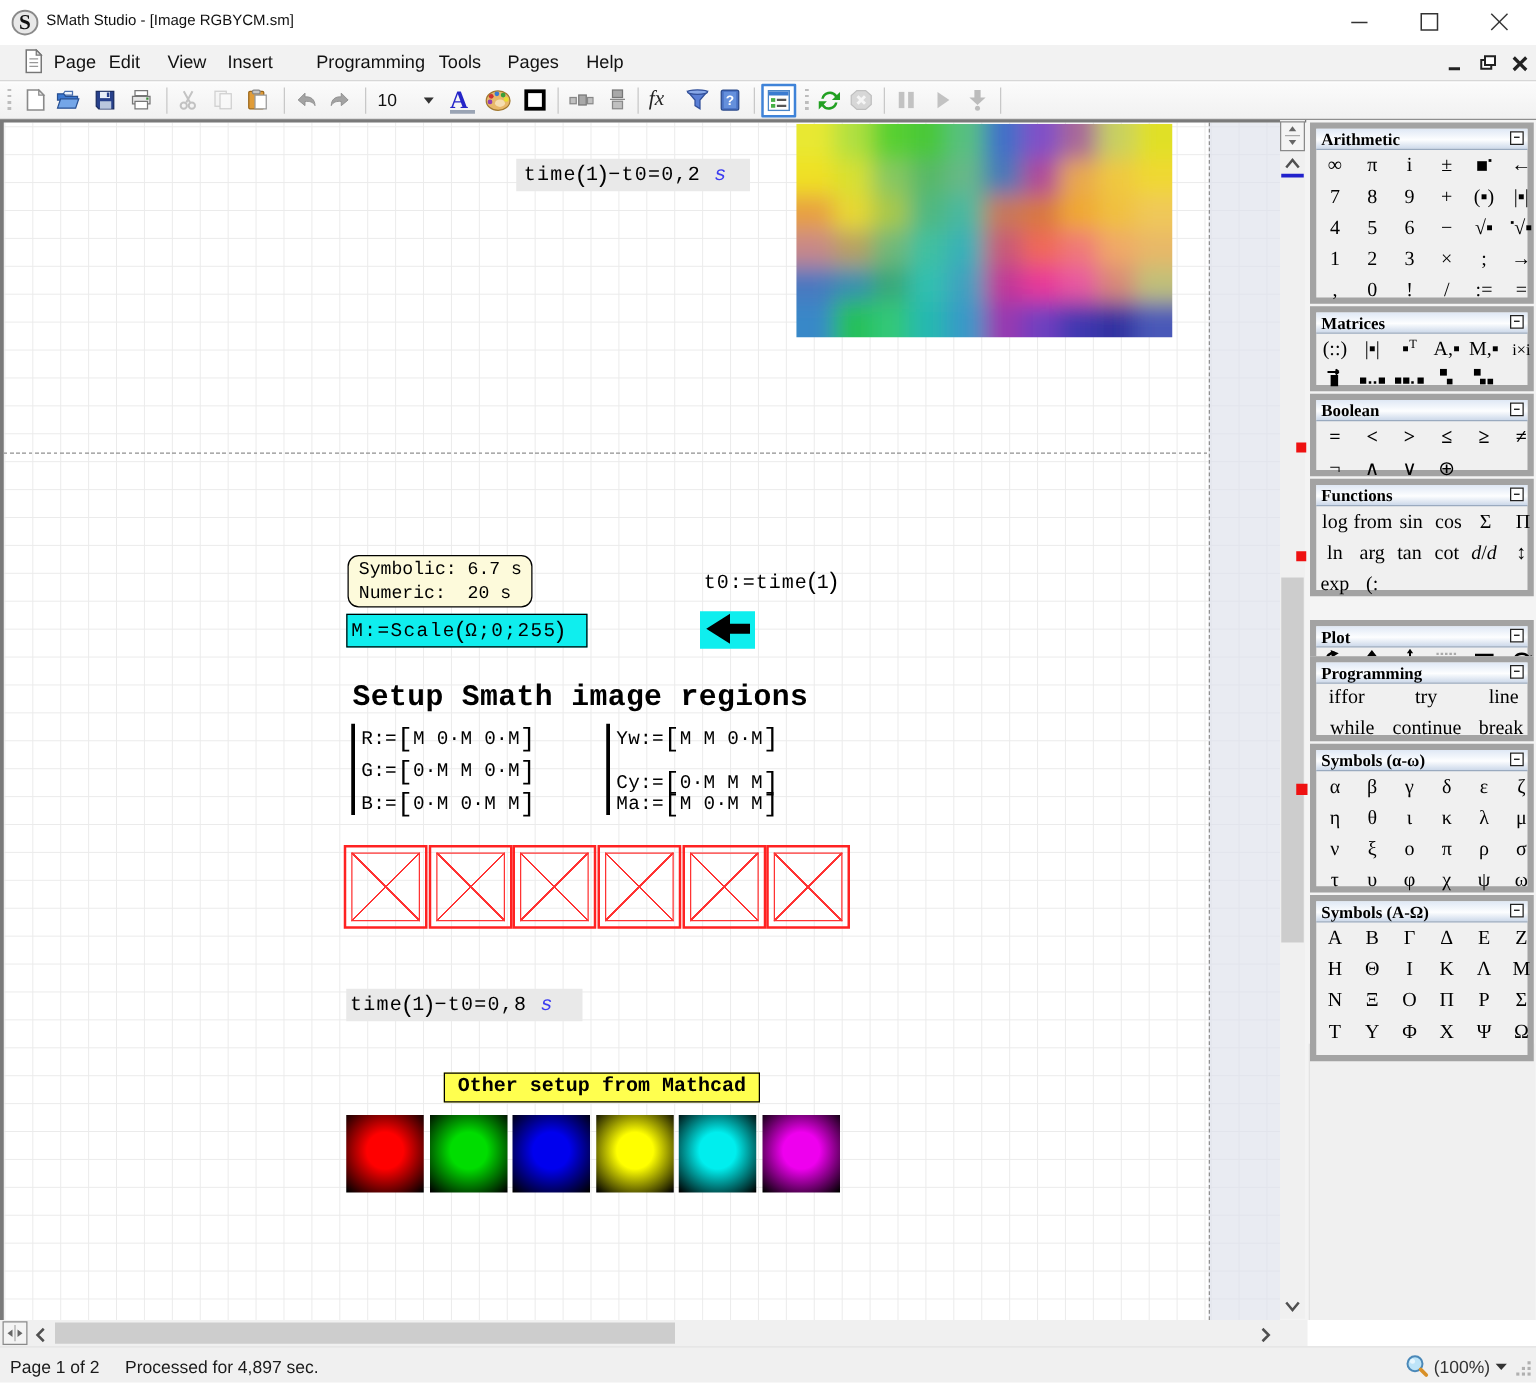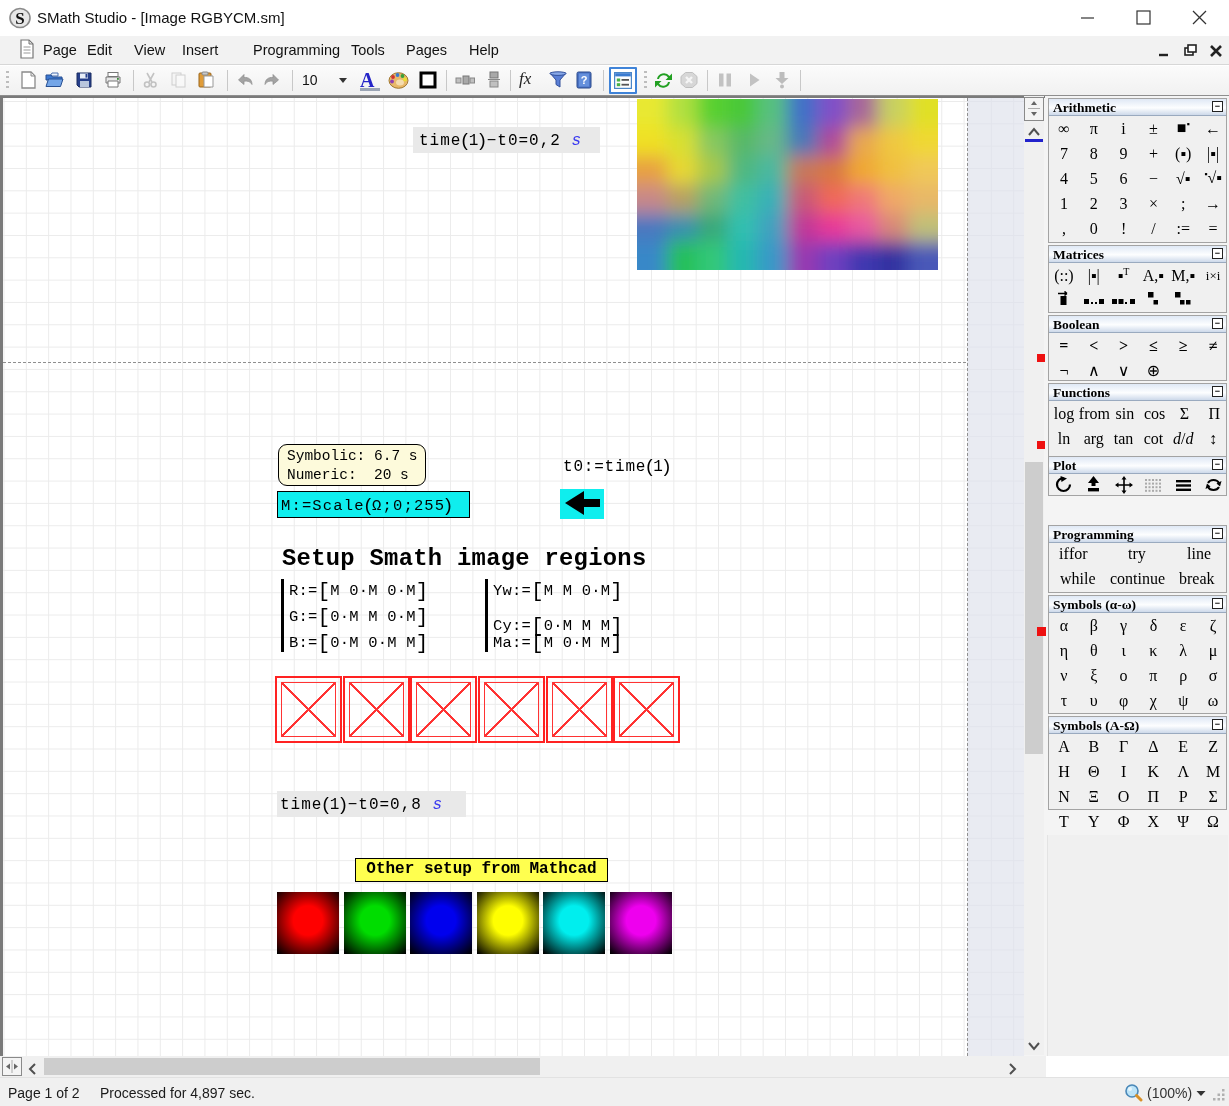--- a/index.html
+++ b/index.html
@@ -1,20 +1,20 @@
 <!DOCTYPE html>
 <html><head><meta charset="utf-8">
 <style>
 * { margin:0; padding:0; box-sizing:border-box; }
 html,body { width:1229px; height:1106px; overflow:hidden; background:#fff;
   font-family:"Liberation Sans", sans-serif; }
 .abs { position:absolute; }
 
 #titlebar { position:absolute; left:0; top:0; width:1229px; height:36px; background:#fff; }
-#titlebar .ttext { position:absolute; left:37px; top:9px; font-size:15px; color:#111; }
+#titlebar .ttext { position:absolute; left:37px; top:9px; font-size:12px; color:#111; }
 
 #menubar { position:absolute; left:0; top:36px; width:1229px; height:29px; background:#f2f2f2; border-bottom:1px solid #d7d7d7; }
 .menuitem { position:absolute; top:6px; font-size:14.5px; color:#111; }
 
 #toolbar { position:absolute; left:0; top:66px; width:1229px; height:30px;
   background:linear-gradient(#fbfbfb,#f1f1f1); border-bottom:1px solid #8e8e8e; }
 .tsep { position:absolute; top:4px; width:1px; height:21px; background:#c8c8c8; }
 .tgrip { position:absolute; top:5px; width:3px; height:20px;
   background:repeating-linear-gradient(#bdbdbd 0 2px, transparent 2px 5px); }
 .ticon { position:absolute; top:5px; width:18px; height:18px; }
@@ -31,21 +31,21 @@
   border-left:1px dashed #909090; }
 #work .topborder { position:absolute; left:0; top:0; width:1045px; height:2px; background:#7a7a7a; }
 #work .leftborder { position:absolute; left:0; top:0; width:3px; height:960px; background:#7a7a7a; }
 .dashh { position:absolute; left:3px; top:266px; width:964px; height:1px;
   background:repeating-linear-gradient(to right,#8f8f8f 0 3px, transparent 3px 5px); }
 .frm { position:absolute; font-family:"Liberation Mono", monospace; font-size:16px; color:#000; white-space:pre; }
 .grayb { background:#e9e9e9; }
 .unit { color:#3a3af0; font-style:italic; }
 
 #rpanel { position:absolute; left:1048px; top:0; width:179px; height:960px; }
-.sec { position:absolute; left:0; width:179px; background:#f0f0f0; border:1px solid #a3a3a3; }
+.sec { position:absolute; left:0; width:179px; background:#f0f0f0; border:5px solid #a3a3a3; }
 .sechead { position:relative; height:17px; border-bottom:1px solid #9aaabf;
   background:linear-gradient(#dfe8f5,#fdfeff 55%,#cdd9ea);
   font-family:"Liberation Serif", serif; font-weight:bold; font-size:13.5px; color:#000;
   padding:1px 0 0 4px; }
 .minbox { position:absolute; right:3px; top:2px; width:11px; height:11px; background:#fff;
   border:1px solid #222; font-size:9px; line-height:8px; text-align:center;
   font-family:"Liberation Sans"; font-weight:bold; }
 .prow { display:flex; height:25px; align-items:center; font-family:"Liberation Serif", serif;
   font-size:16px; color:#000; }
 .prow span { flex:0 0 29.83px; text-align:center; }
@@ -484,21 +484,21 @@
         </div>
       <div class="prow">
           <span>exp</span>
           <span>(:</span>
           <span></span>
           <span></span>
           <span></span>
           <span></span>
         </div>
     </div>
-    <div class="sec" style="top:360px;height:40px;">
+    <div class="sec" style="top:400px;height:40px;">
       <div class="sechead">Plot<span class="minbox">−</span></div>
       <div class="prow" id="plotrow">
         <span><svg width="17" height="17" viewBox="0 0 17 17">
               <path d="M8.5 2 A6.5 6.5 0 1 0 15 8.5" fill="none" stroke="#000" stroke-width="2.2"></path>
               <path d="M5.5 0 L12 2.5 L6.5 6 Z" fill="#000"></path>
             </svg></span>
         <span><svg width="15" height="17" viewBox="0 0 15 17">
               <path d="M7.5 0 L13 7 L9.5 7 L9.5 10 L5.5 10 L5.5 7 L2 7 Z" fill="#000"></path>
               <rect x="2" y="12" width="11" height="3.4" fill="#000"></rect>
             </svg></span>
@@ -587,21 +587,21 @@
         </div>
       <div class="prow">
           <span>τ</span>
           <span>υ</span>
           <span>φ</span>
           <span>χ</span>
           <span>ψ</span>
           <span>ω</span>
         </div>
     </div>
-    <div class="sec" style="top:620px;height:94px;">
+    <div class="sec" style="top:620px;height:133px;">
       <div class="sechead">Symbols (A-Ω)<span class="minbox">−</span></div>
       <div class="prow">
           <span>Α</span>
           <span>Β</span>
           <span>Γ</span>
           <span>Δ</span>
           <span>Ε</span>
           <span>Ζ</span>
         </div>
       <div class="prow">

